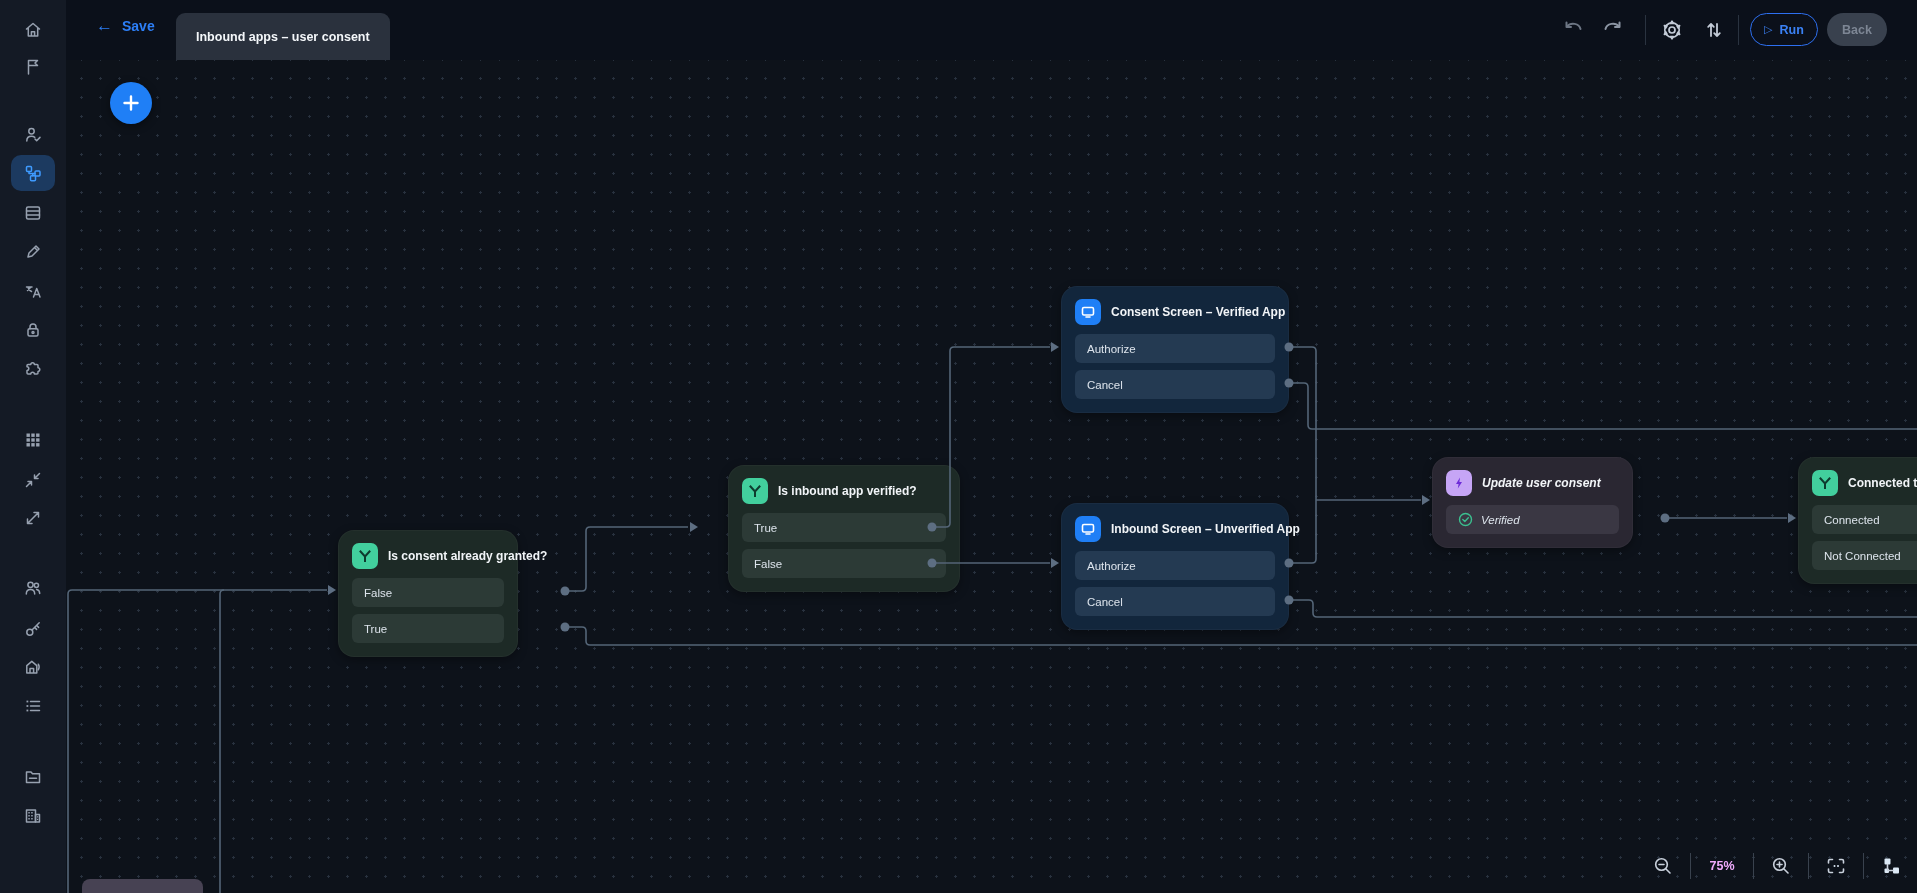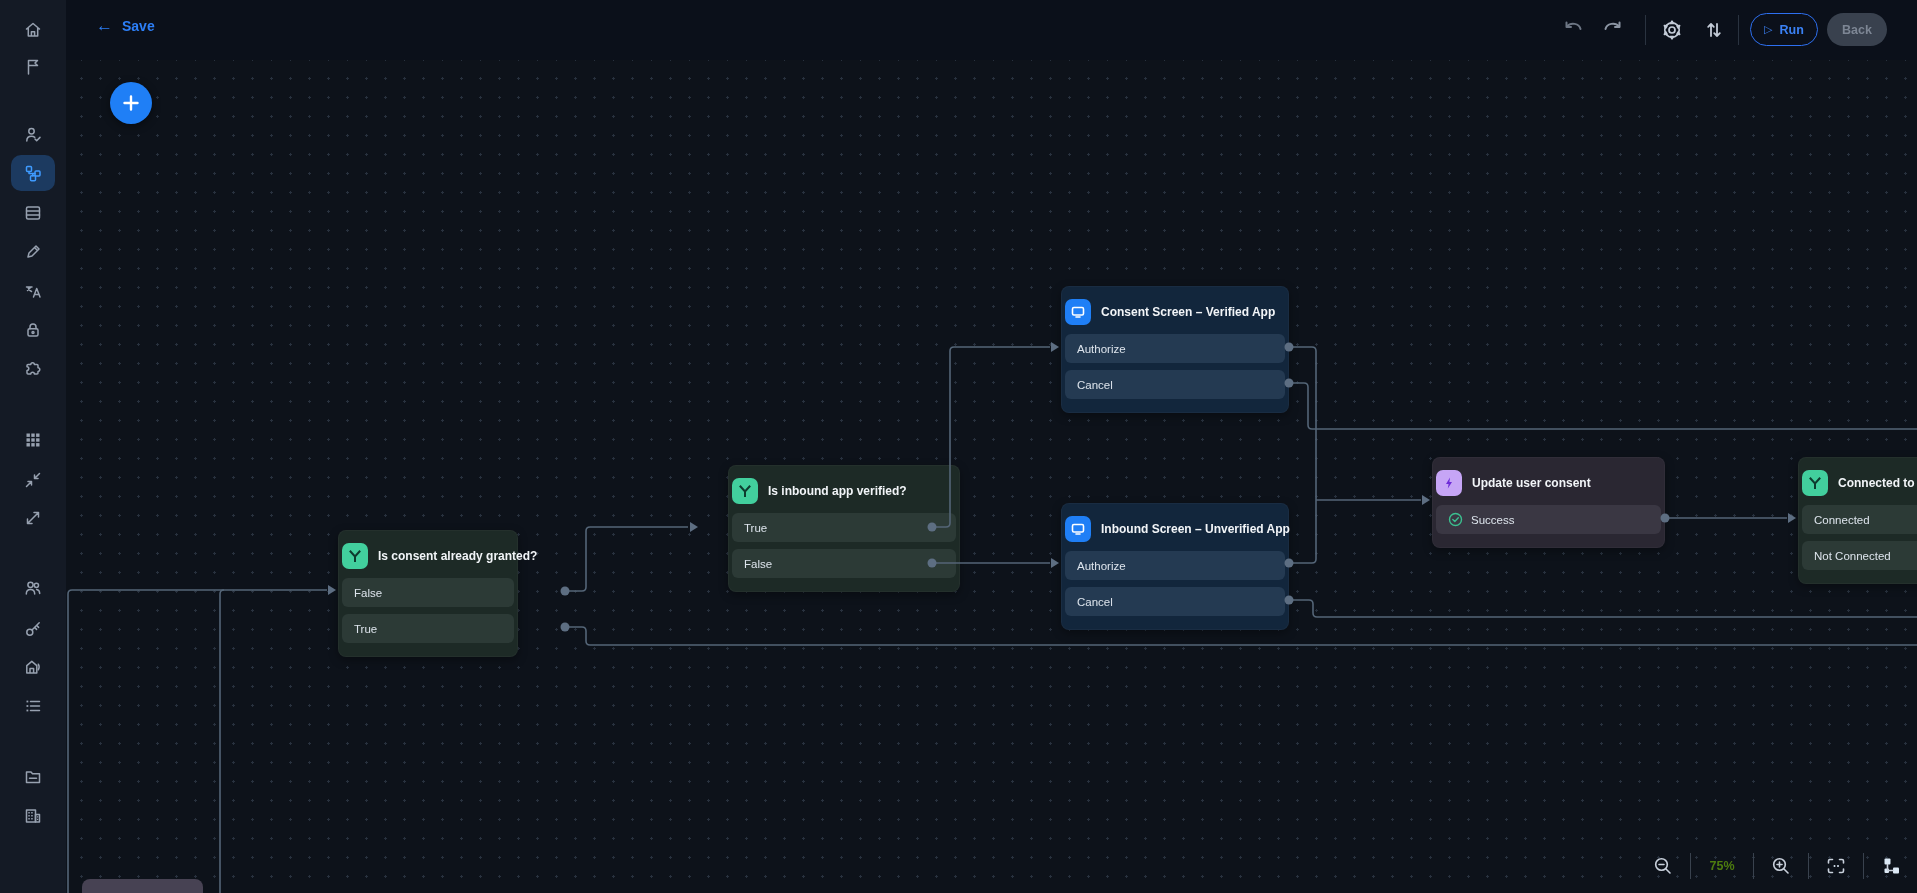--- a/index.html
+++ b/index.html
@@ -36,21 +36,21 @@
 
   
   .canvas { position:absolute; left:66px; top:60px; right:0; bottom:0; background:#0d121a;
     background-image:radial-gradient(circle,#28313e 1px,transparent 1.3px); background-size:19px 19px;
     background-position:6px 9px; z-index:1; }
   .add-btn { position:absolute; left:110px; top:82px; width:42px; height:42px; border-radius:50%;
     background:#1f7ff6; display:flex; align-items:center; justify-content:center; cursor:pointer; z-index:15;
     box-shadow:0 2px 8px rgba(0,0,0,.45); }
 
   
-  .node { position:absolute; border-radius:8px; padding:12px 3px 13px; z-index:5;
+  .node { position:absolute; border-radius:16px; padding:12px 13px 13px; z-index:5;
     border:1px solid rgba(255,255,255,.03); box-shadow:0 3px 10px rgba(0,0,0,.35); }
   .node-header { display:flex; align-items:center; gap:10px; height:26px; margin-bottom:9px; }
   .node-icon { width:26px; height:26px; border-radius:7px; flex:0 0 26px;
     display:flex; align-items:center; justify-content:center; }
   .node-title { font-size:12px; font-weight:700; color:#f2f5f8; white-space:nowrap; }
   .node-row { height:29px; border-radius:6px; display:flex; align-items:center; gap:8px;
     padding:0 12px; font-size:11.5px; color:#dde4ec; margin-top:7px; cursor:pointer; }
   .node-row:first-of-type { margin-top:0; }
   .cond { background:#1d2a26; }   .cond .node-row { background:#2c3a36; }
   .cond .node-icon { background:#42cf9d; }
@@ -65,21 +65,21 @@
   .edges { position:absolute; left:0; top:0; z-index:8; pointer-events:none; }
   .edge { stroke:#546577; stroke-width:1.6; fill:none; }
   .port { fill:#5d6e82; }
   .arrow { fill:#5d6e82; }
 
   
   .zoombar { position:absolute; left:1650px; top:845px; height:42px; display:flex; align-items:center;
     gap:14px; z-index:15; }
   .zb-icon { width:26px; height:26px; display:flex; align-items:center; justify-content:center; cursor:pointer; }
   .zb-div { width:1px; height:26px; background:#39424e; }
-  .zoom-level { color:#4d7c0f; font-size:12.5px; font-weight:700; min-width:34px; text-align:center; }
+  .zoom-level { color:#f0abfc; font-size:12.5px; font-weight:700; min-width:34px; text-align:center; }
   .zb-icon svg { stroke:#c9d1dc; fill:none; stroke-width:1.6; stroke-linecap:round; stroke-linejoin:round; }
   .zb-icon svg .fill { fill:#dce9f5; stroke:none; }
 </style>
 </head>
 <body>
 
 <div id="stage">
 
   <div class="canvas"></div>
 
@@ -176,35 +176,35 @@
             <rect x="2.5" y="3.5" width="11" height="7.5" rx="1.4" stroke="#fff" stroke-width="1.6" fill="none"></rect>
             <path d="M6 13 H10" stroke="#fff" stroke-width="1.6" stroke-linecap="round"></path>
           </svg>
       </span>
       <span class="node-title">Inbound Screen – Unverified App</span>
     </div>
     <div class="node-row">Authorize</div>
     <div class="node-row">Cancel</div>
   </div>
 
-  <div class="node action" style="left:1432px; top:457px; width:233px;">
+  <div class="node action" style="left:1432px; top:457px; width:201px;font-style:italic;">
     <div class="node-header">
       <span class="node-icon">
         <svg width="16" height="16" viewBox="0 0 16 16">
             <polygon points="9,2.5 5,9 7.6,9 6.8,13.5 11,7 8.4,7" fill="#6d2bd8"></polygon>
           </svg>
       </span>
       <span class="node-title">Update user consent</span>
     </div>
     <div class="node-row">
       <svg width="15" height="15" viewBox="0 0 15 15">
         <circle cx="7.5" cy="7.5" r="6" stroke="#3bbf8f" stroke-width="1.4" fill="none"></circle>
         <path d="M4.8 7.6 L6.8 9.5 L10.3 5.8" stroke="#3bbf8f" stroke-width="1.4" fill="none" stroke-linecap="round" stroke-linejoin="round"></path>
       </svg>
-      <span>Success</span>
+      <span>Verified</span>
     </div>
   </div>
 
   <div class="node cond" style="left:1798px; top:457px; width:170px;">
     <div class="node-header">
       <span class="node-icon">
         <svg width="16" height="16" viewBox="0 0 16 16">
             <path d="M3.5 3.5 L8 8.5 L12.5 3.5 M8 8.5 V13" stroke="#0e3b2e" stroke-width="2" fill="none" stroke-linecap="square"></path>
           </svg>
       </span>
@@ -248,20 +248,23 @@
         <rect class="fill" x="4.5" y="13.5" width="4.5" height="4.5" rx="1"></rect>
         <path d="M7.5 9.5 V15.5 H13" stroke="#c9d1dc"></path>
       </svg>
     </span>
   </div>
 
   <div class="topbar">
     <div class="back-btn">
       <span class="back-arrow">←</span>
       <span>Save</span>
+    </div>
+    <div class="flow-tab">
+      <span>Inbound apps – user consent</span>
     </div>
 
     <span class="tb-icon" style="left:1556px;">
       <svg width="24" height="24" viewBox="0 0 24 24" fill="none" stroke="#6d7684" stroke-width="2" stroke-linecap="round" stroke-linejoin="round">
         <path d="M19.5 11 A7.5 6.5 0 0 0 6 8.5"></path>
           <path d="M5.5 4.5 V9 H10"></path>
       </svg>
     </span>
     <span class="tb-icon" style="left:1596px;">
       <svg width="24" height="24" viewBox="0 0 24 24" fill="none" stroke="#8d96a4" stroke-width="2" stroke-linecap="round" stroke-linejoin="round">

